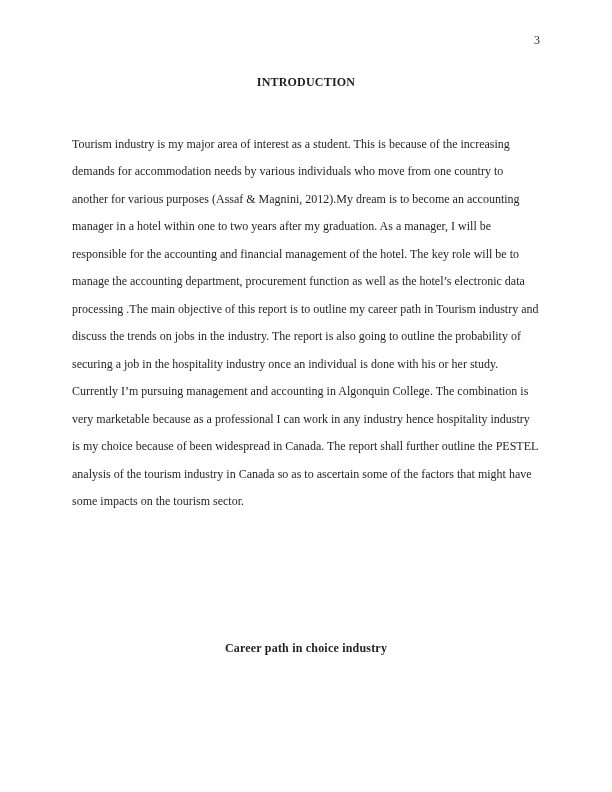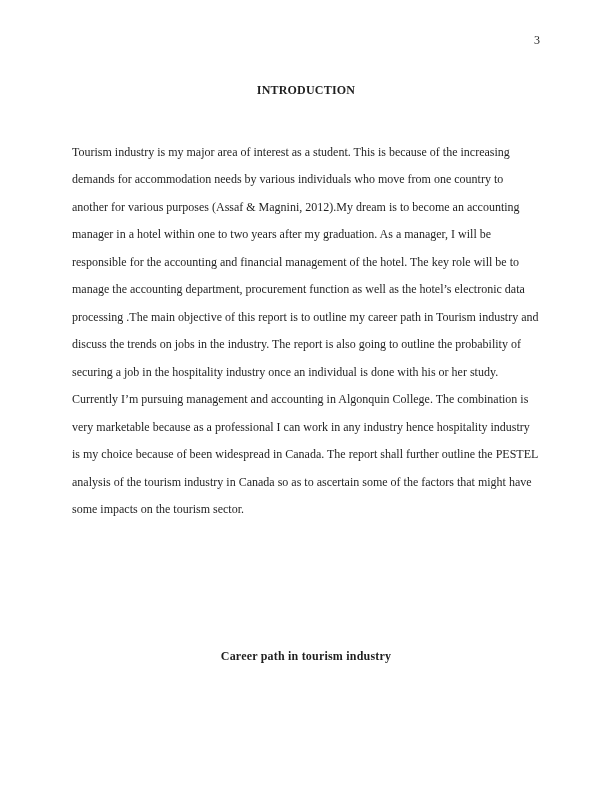--- a/index.html
+++ b/index.html
@@ -34,21 +34,21 @@
   }
   .block {
     position: absolute;
     left: 72px;
     width: 468px;
     line-height: 27.5px;
   }
   .block-intro  { top: 65px; }
   .block-career { top: 631px; }
   .heading {
-    margin: 12px;
+    margin: 4px;
     font-size: 12px;
     font-weight: bold;
     text-align: center;
     line-height: 27.5px;
     letter-spacing: 0.2px;
   }
   .para {
     white-space: pre;      
     text-align: left;
     overflow: visible;
@@ -74,16 +74,16 @@
 discuss the trends on jobs in the industry. The report is also going to outline the probability of
 securing a job in the hospitality industry once an individual is done with his or her study.
 Currently I’m pursuing management and accounting in Algonquin College. The combination is
 very marketable because as a professional I can work in any industry hence hospitality industry
 is my choice because of been widespread in Canada. The report shall further outline the PESTEL
 analysis of the tourism industry in Canada so as to ascertain some of the factors that might have
 some impacts on the tourism sector.</div>
   </section>
 
   <section class="block block-career">
-    <h1 class="heading">Career path in tourism industry</h1>
+    <h1 class="heading">Career path in choice industry</h1>
   </section>
 
 </div>
 
 </body></html>

